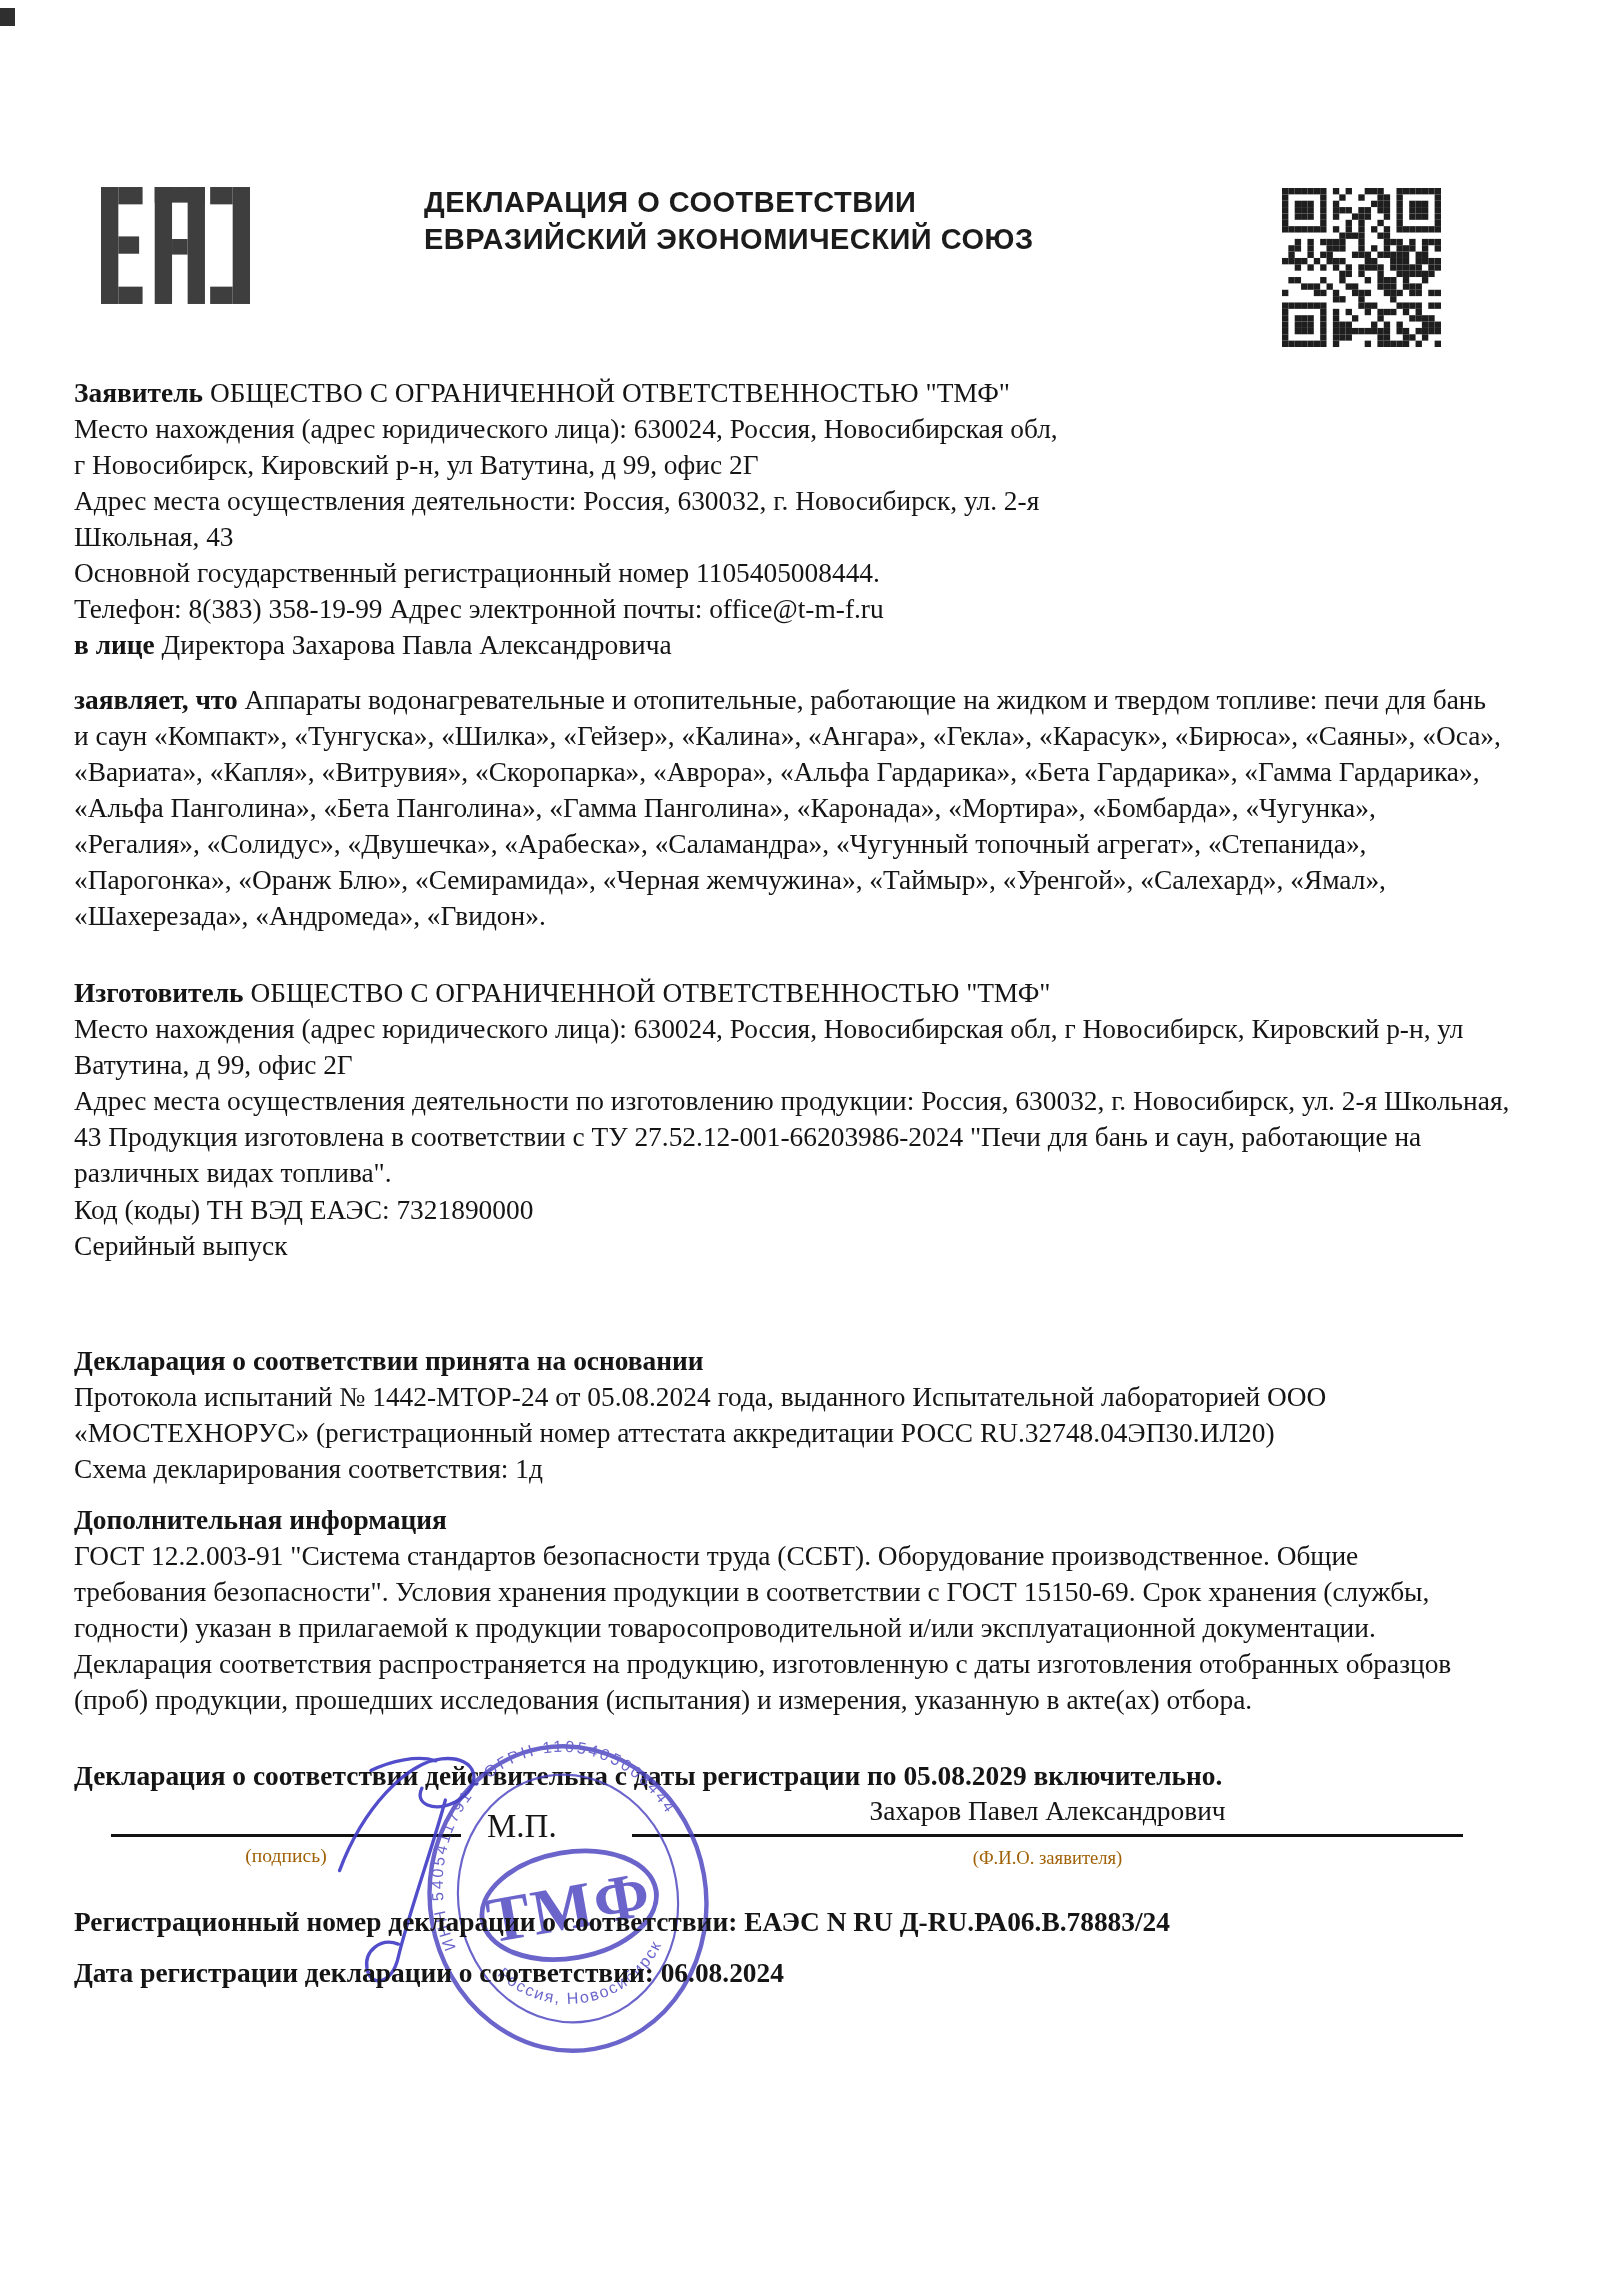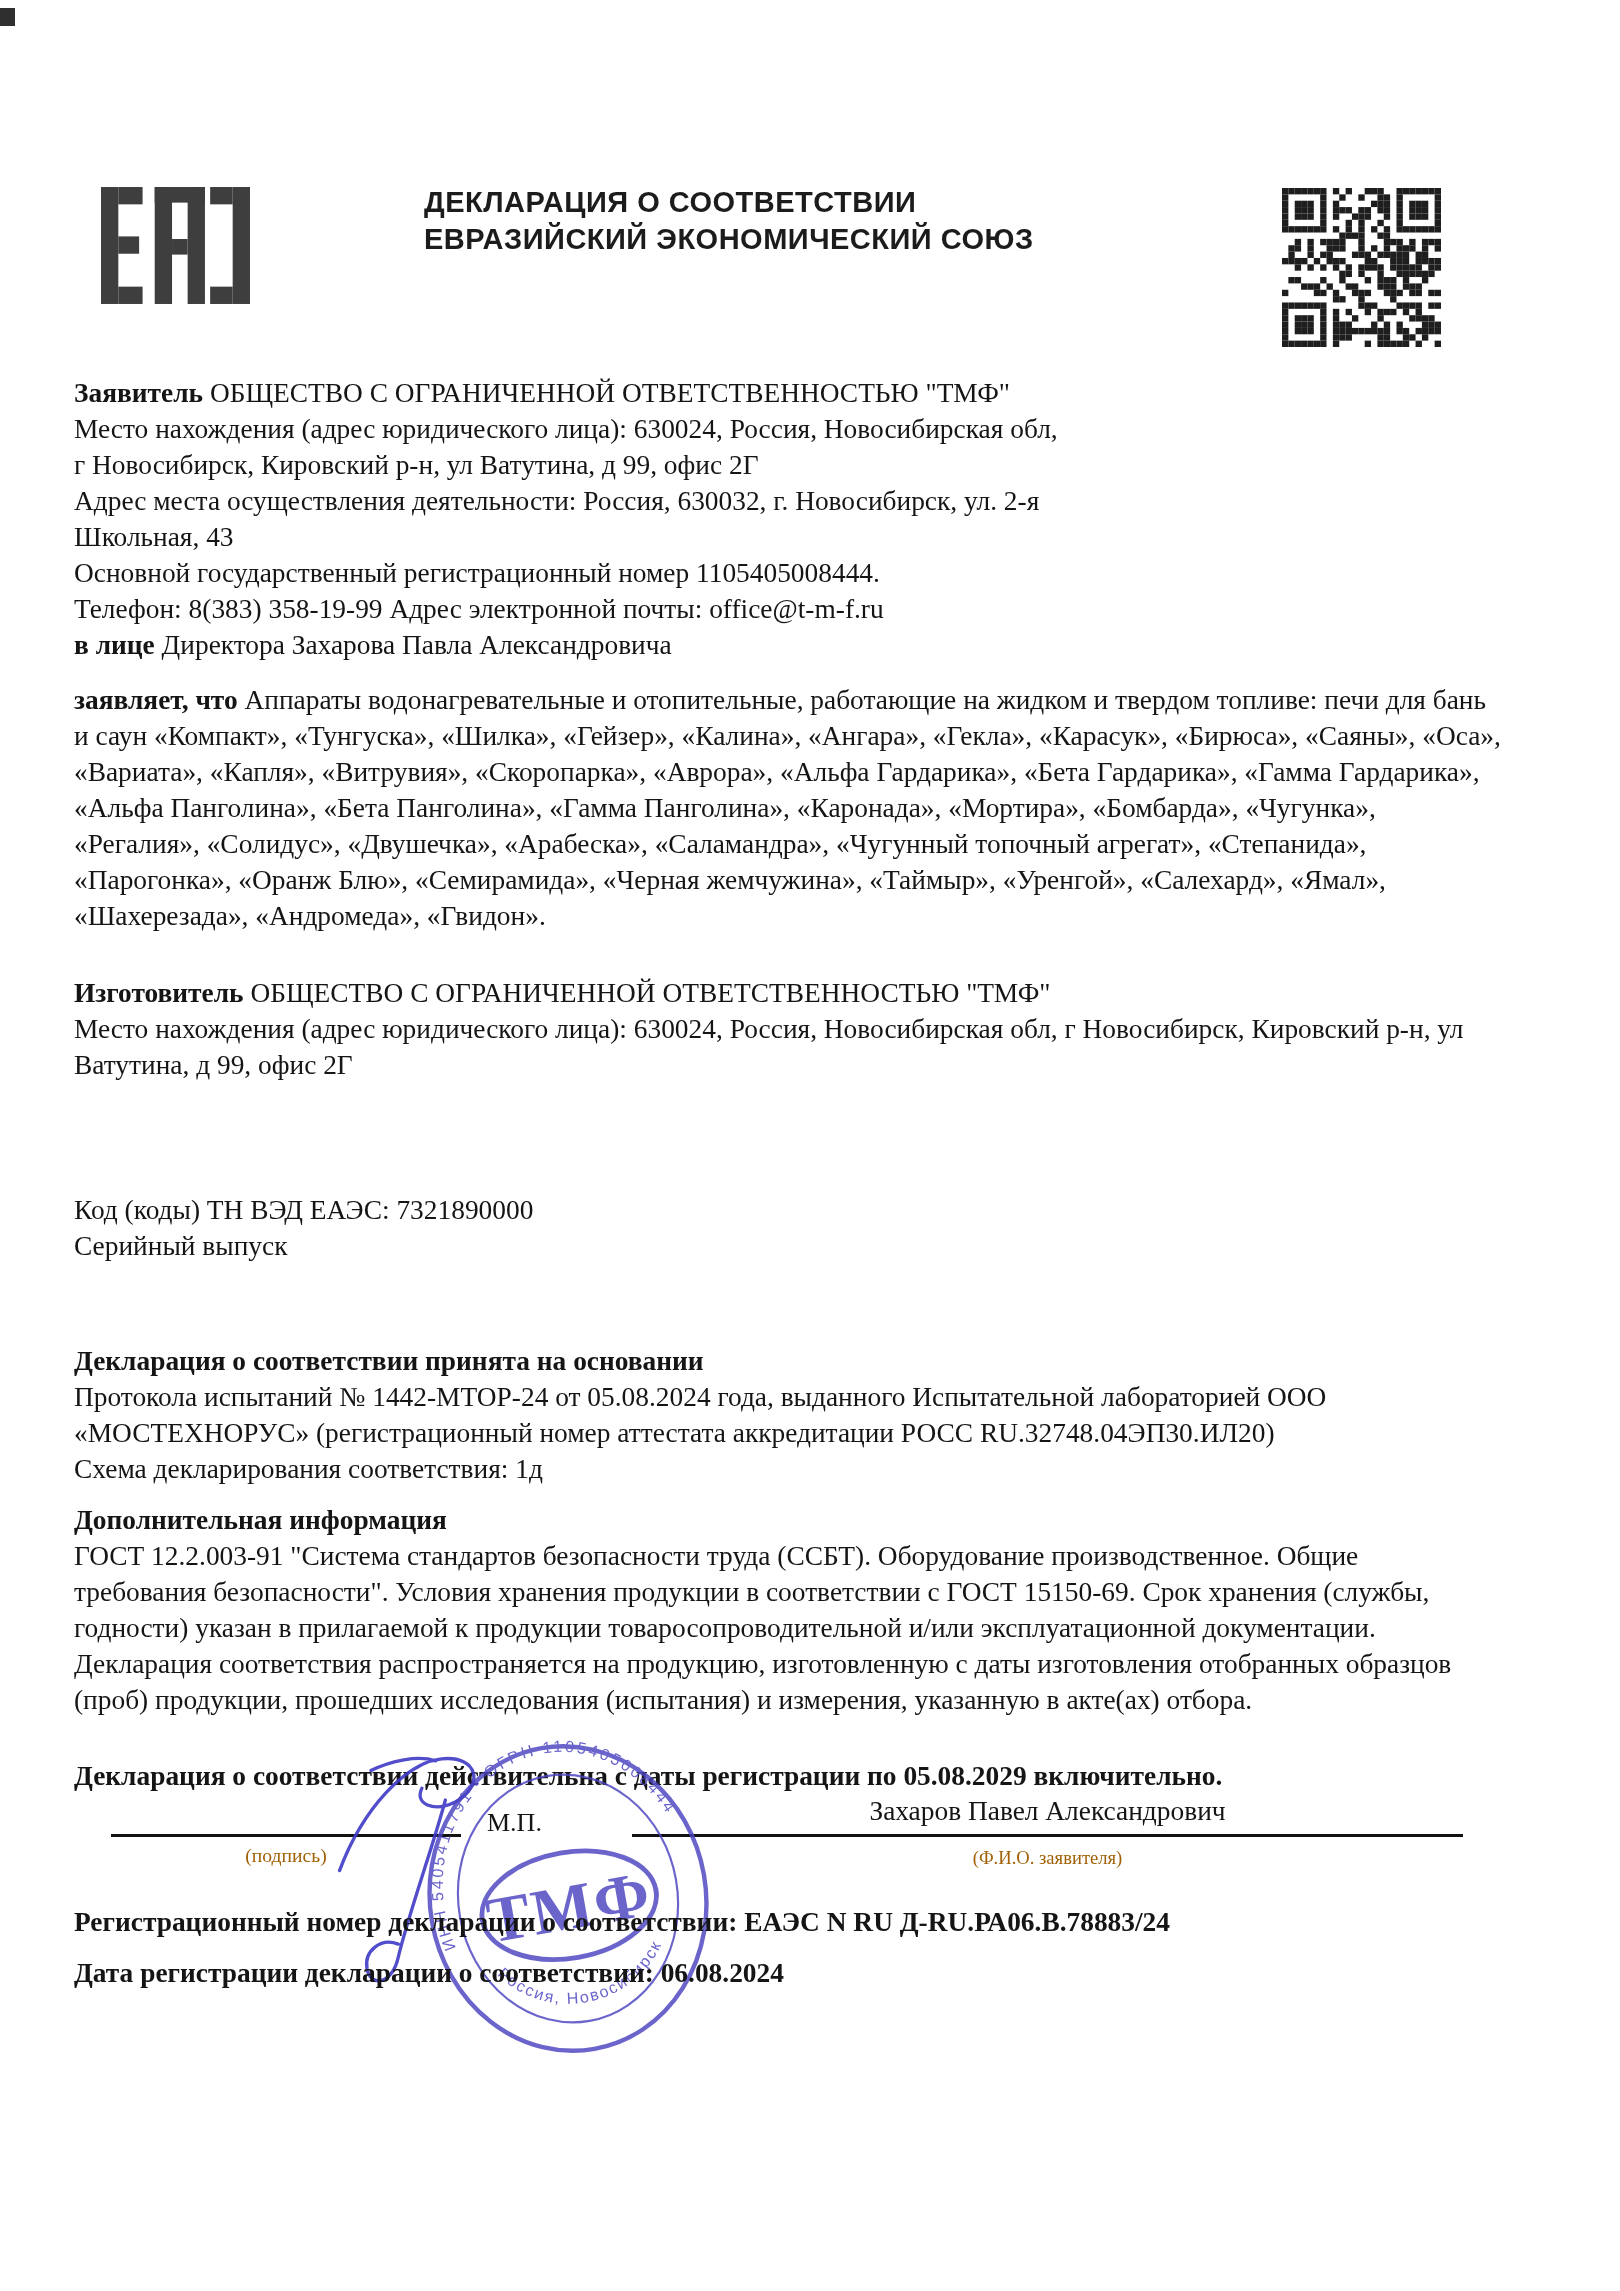--- a/index.html
+++ b/index.html
@@ -25,21 +25,21 @@
   #sec-validity{top:1758px;width:1441px;font-weight:bold;}
   #sec-reg{top:1904px;width:1470px;font-weight:bold;}
   #sec-date{top:1955px;width:1470px;font-weight:bold;}
   
   .sig-line{position:absolute;height:2.9px;background:#121212;}
   #line-podpis{left:111px;top:1834px;width:350px;}
   #line-fio{left:632px;top:1834px;width:831px;}
   .small-label{position:absolute;font-size:19.6px;text-align:center;color:#a16207;}
   #lbl-podpis{left:111px;top:1845px;width:350px;}
   #lbl-fio{left:632px;top:1847px;width:831px;font-size:18.6px;}
-  #lbl-mp{left:487px;top:1808px;width:118px;text-align:left;font-size:26px;position:absolute;}
+  #lbl-mp{left:487px;top:1808px;width:118px;text-align:left;font-size:33px;position:absolute;}
   #fio-name{position:absolute;left:632px;top:1796px;width:831px;text-align:center;font-size:27.4px;}
   .stamp{position:absolute;left:421px;top:1737px;width:294px;height:323px;opacity:.82;}
   .signature{position:absolute;left:312px;top:1751px;width:206px;height:247px;opacity:.9;}
 </style>
 </head>
 <body>
 
 <div class="page">
 
   <div class="artifact" style="left:0;top:7.8px;width:14.7px;height:18.6px;"></div>
@@ -407,20 +407,21 @@
     <p><b>в лице</b> <span>Директора Захарова Павла Александровича</span></p>
   </div>
 
   <div class="sec" id="sec-declare">
     <p><b>заявляет, что</b> <span>Аппараты водонагревательные и отопительные, работающие на жидком и твердом топливе: печи для бань и саун «Компакт», «Тунгуска», «Шилка», «Гейзер», «Калина», «Ангара», «Гекла», «Карасук», «Бирюса», «Саяны», «Оса», «Вариата», «Капля», «Витрувия», «Скоропарка», «Аврора», «Альфа Гардарика», «Бета Гардарика», «Гамма Гардарика», «Альфа Панголина», «Бета Панголина», «Гамма Панголина», «Каронада», «Мортира», «Бомбарда», «Чугунка», «Регалия», «Солидус», «Двушечка», «Арабеска», «Саламандра», «Чугунный топочный агрегат», «Степанида», «Парогонка», «Оранж Блю», «Семирамида», «Черная жемчужина», «Таймыр», «Уренгой», «Салехард», «Ямал», «Шахерезада», «Андромеда», «Гвидон».</span></p>
   </div>
 
   <div class="sec" id="sec-manufacturer">
     <p><b>Изготовитель</b> <span>ОБЩЕСТВО С ОГРАНИЧЕННОЙ ОТВЕТСТВЕННОСТЬЮ "ТМФ"</span></p>
     <p>Место нахождения (адрес юридического лица): 630024, Россия, Новосибирская обл, г Новосибирск, Кировский р-н, ул Ватутина, д 99, офис 2Г</p>
+    <p>Адрес места осуществления деятельности по изготовлению продукции: Россия, 630032, г. Новосибирск, ул. 2-я Школьная, 43 Продукция изготовлена в соответствии с ТУ 27.52.12-001-66203986-2024 "Печи для бань и саун, работающие на различных видах топлива".</p>
   </div>
 
   <div class="sec" id="sec-code">
     <p>Код (коды) ТН ВЭД ЕАЭС: 7321890000</p>
     <p>Серийный выпуск</p>
   </div>
 
 
   <div class="sec" id="sec-basis">
     <p><b>Декларация о соответствии принята на основании</b></p>

